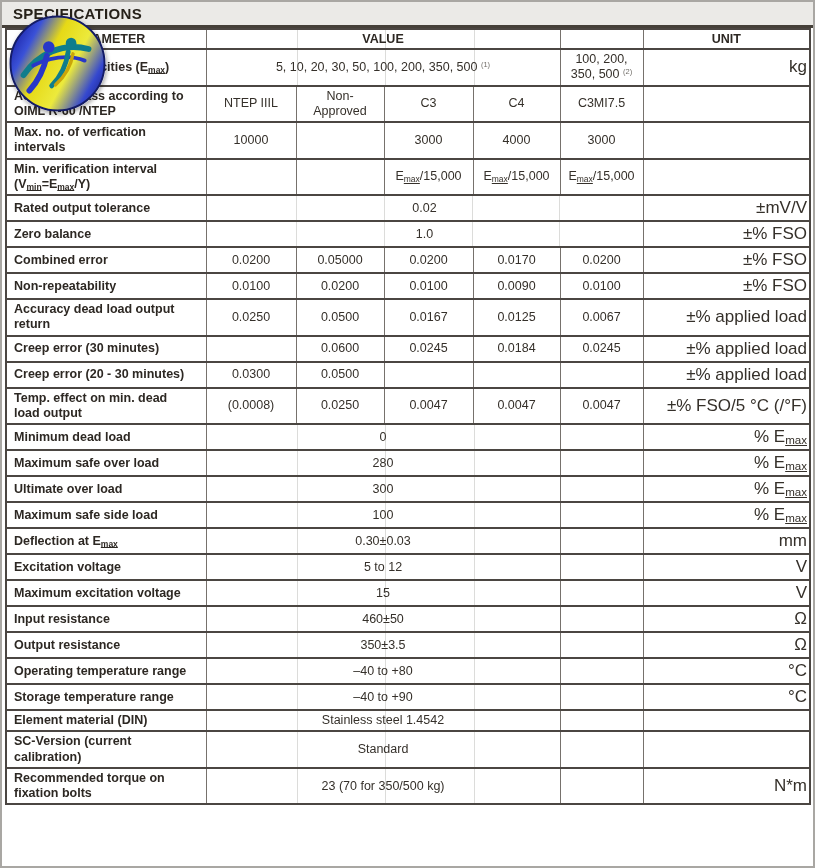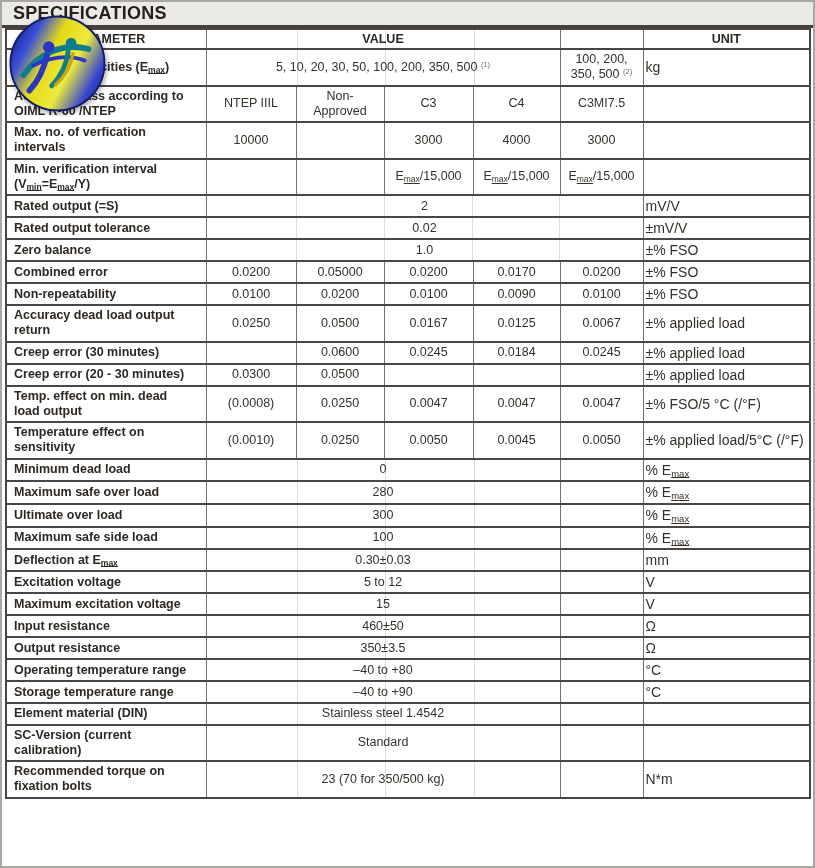--- a/index.html
+++ b/index.html
@@ -6,21 +6,21 @@
   .page{
     position:relative;width:815px;height:868px;box-sizing:border-box;
     background:#ffffff;border:2px solid #a9a7a3;overflow:hidden;
     font-family:"Liberation Sans","DejaVu Sans",sans-serif;
   }
   .title-bar{
     height:23px;background:#ebeae7;border-bottom:3px solid #454039;
     display:flex;align-items:center;padding-left:11px;
   }
   .title{
-    font-size:18px;font-weight:700;color:#262119;letter-spacing:0.3px;
+    font-size:15px;font-weight:700;color:#262119;letter-spacing:0.3px;
   }
   table.spec{
     border-collapse:collapse;table-layout:fixed;width:806px;margin:0 3px;
     border:2px solid #4b4642;
   }
   td,th{
     border-left:1px solid #76716c;border-right:1px solid #76716c;
     border-top:2px solid #4b4642;border-bottom:2px solid #4b4642;
     vertical-align:middle;box-sizing:border-box;
     color:#35302a;overflow:hidden;
@@ -28,21 +28,21 @@
   th{font-size:12.5px;font-weight:700;text-align:center;padding:2px 4px;color:#2d2823;}
   td.param{
     font-size:12.5px;font-weight:700;text-align:left;padding:2px 4px 2px 7px;
     line-height:1.22;white-space:pre-line;color:#2d2823;
   }
   td.val{
     font-size:12.5px;text-align:center;padding:2px 3px;line-height:1.22;
     white-space:pre-line;
   }
   td.unit{
-    font-size:14px;text-align:left;padding:2px 2px;white-space:nowrap;
+    font-size:17px;text-align:right;padding:2px 2px;white-space:nowrap;
   }
   sub{font-size:68%;vertical-align:-0.18em;letter-spacing:0;text-decoration:underline;}
   sup{font-size:60%;vertical-align:0.55em;color:#6f6b66;}
   
   .ghost4{
     background-image:linear-gradient(#dcdcda,#dcdcda),linear-gradient(#dcdcda,#dcdcda),linear-gradient(#dcdcda,#dcdcda);
     background-repeat:no-repeat;background-size:1px 100%,1px 100%,1px 100%;
     background-position:25.6% 0,50.6% 0,75.9% 0;
   }
   .ghost5{
@@ -116,25 +116,20 @@
           <td class="param">Min. verification interval
 (V<sub>min</sub>=E<sub>max</sub>/Y)</td>
           <td class="val"></td>
           <td class="val"></td>
           <td class="val">E<sub>max</sub>/15,000</td>
           <td class="val">E<sub>max</sub>/15,000</td>
           <td class="val">E<sub>max</sub>/15,000</td>
           <td class="unit"></td>
         </tr>
         <tr>
-          <td class="param">Rated output (=S)</td>
-          <td class="val ghost5" colspan="5">2</td>
-          <td class="unit">mV/V</td>
-        </tr>
-        <tr>
           <td class="param">Rated output tolerance</td>
           <td class="val ghost5" colspan="5">0.02</td>
           <td class="unit">±mV/V</td>
         </tr>
         <tr>
           <td class="param">Zero balance</td>
           <td class="val ghost5" colspan="5">1.0</td>
           <td class="unit">±% FSO</td>
         </tr>
         <tr>
@@ -185,30 +180,20 @@
         </tr>
         <tr>
           <td class="param">Temp. effect on min. dead
 load output</td>
           <td class="val">(0.0008)</td>
           <td class="val">0.0250</td>
           <td class="val">0.0047</td>
           <td class="val">0.0047</td>
           <td class="val">0.0047</td>
           <td class="unit">±% FSO/5 °C (/°F)</td>
-        </tr>
-        <tr>
-          <td class="param">Temperature effect on
-sensitivity</td>
-          <td class="val">(0.0010)</td>
-          <td class="val">0.0250</td>
-          <td class="val">0.0050</td>
-          <td class="val">0.0045</td>
-          <td class="val">0.0050</td>
-          <td class="unit">±% applied load/5°C (/°F)</td>
         </tr>
         <tr>
           <td class="param">Minimum dead load</td>
           <td class="val ghost4" colspan="4">0</td>
           <td class="val"></td>
           <td class="unit">% E<sub>max</sub></td>
         </tr>
         <tr>
           <td class="param">Maximum safe over load</td>
           <td class="val ghost4" colspan="4">280</td>

